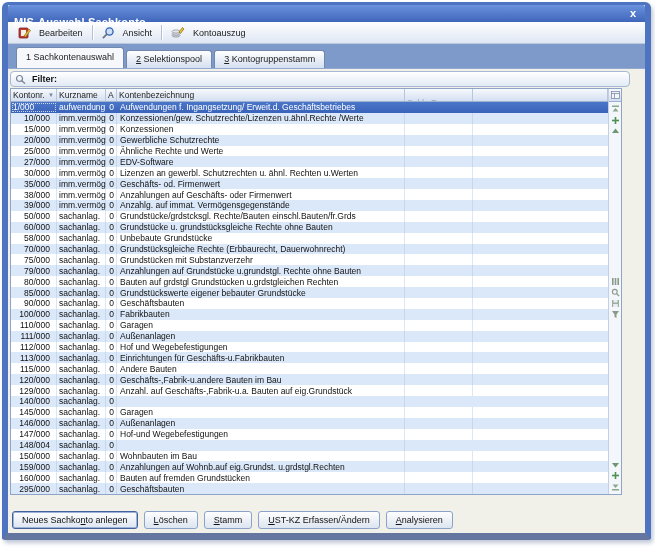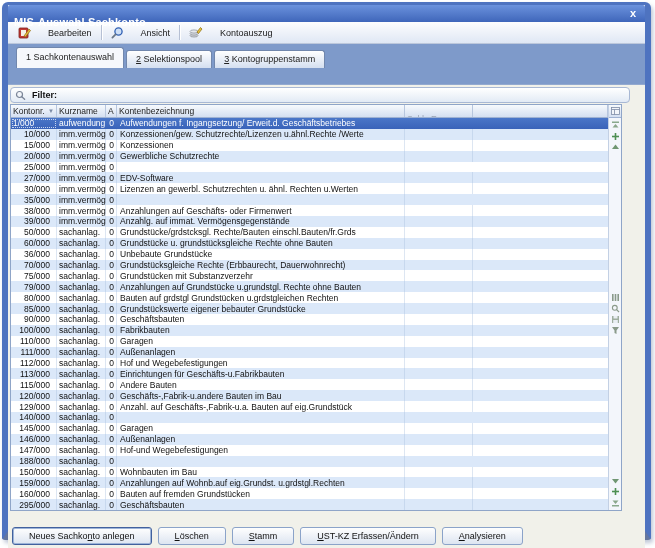--- a/index.html
+++ b/index.html
@@ -10,25 +10,25 @@
           border-radius:6px 6px 3px 3px;background:#f1f1ea;
           box-shadow:2px 3px 4px rgba(110,128,165,.45);}
   
   .titlebar{height:17px;background:linear-gradient(#6b92dd,#3f66ba);display:flex;align-items:center;
             border-radius:2px 2px 0 0;padding:0 6px;}
   .title{color:#fff;font-size:11px;font-weight:bold;letter-spacing:.2px;margin-top:16px;}
   .close{margin-left:auto;color:#fff;font-size:11px;font-weight:bold;line-height:11px;cursor:pointer;padding:0 3px;}
   
   .toolbar{height:21px;background:linear-gradient(#fdfdfe,#dfe7f4);border-bottom:1px solid #bcc7db;
            display:flex;align-items:center;padding:0 4px;}
-  .tbtn{display:flex;align-items:center;gap:17px;font-size:9px;color:#1a1a1a;padding:2px 6px;border-radius:2px;cursor:default;}
+  .tbtn{display:flex;align-items:center;gap:8px;font-size:9px;color:#1a1a1a;padding:2px 6px;border-radius:2px;cursor:default;}
   .tsep{width:1px;height:15px;background:#b6c0d4;margin:0 3px;box-shadow:1px 0 0 #fff;}
   .tbtn svg{display:block;}
   
-  .tabband{height:24px;background:#7e9aca;display:flex;align-items:flex-end;padding:0 0 16px 8px;}
+  .tabband{height:24px;background:#7e9aca;display:flex;align-items:flex-end;padding:0 0 0 8px;}
   .tab{font-size:9px;color:#222;padding:2px 9px 3px 9px;margin-right:2px;border:1px solid #7187ad;border-bottom:none;
        border-radius:3px 3px 0 0;background:linear-gradient(#ffffff,#d4dfF0);height:12px;line-height:12px;cursor:pointer;}
   .tab.active{background:#f6f8fc;height:15px;line-height:15px;}
   .tab .key{text-decoration:underline;}
   
   .panel{position:relative;height:464px;background:#f1f1ea;border-top:1px solid #93a9cf;}
   .filterbar{position:absolute;left:2px;top:2px;width:610px;height:14px;border:1px solid #a8b8d4;border-radius:4px;
              background:linear-gradient(#ffffff,#e2eaf5);display:flex;align-items:center;padding:0 4px;gap:6px;}
   .flabel{font-size:9px;font-weight:bold;color:#111;}
   
@@ -56,21 +56,21 @@
   
   .rail{width:12px;background:#f3f6fb;border-left:1px solid #c3d0e4;display:flex;flex-direction:column;align-items:center;}
   .railcorner{height:12px;display:flex;align-items:center;border-bottom:1px solid #9fb2d2;width:100%;justify-content:center;
               background:linear-gradient(#f7fafd,#d4dff1);}
   .railgrp{display:flex;flex-direction:column;align-items:center;gap:2px;padding:3px 0;}
   .spacer{flex:1;}
   .rico{display:block;cursor:pointer;}
   
   .btnrow{position:absolute;left:4px;top:442px;display:flex;gap:6px;}
   .abtn{font-size:9px;color:#111;background:linear-gradient(#fefefe,#dde5f1);border:1px solid #8ba3c9;border-radius:3px;
-        padding:3px 16px;white-space:nowrap;cursor:pointer;}
+        padding:3px 9px;white-space:nowrap;cursor:pointer;}
   .abtn.primary{border-color:#42619e;box-shadow:0 0 0 1px #9db4d8 inset;}
   .abtn .key{text-decoration:underline;}
 </style>
 </head>
 <body>
 
 <div class="stage">
   <div class="window">
 
     <div class="titlebar">
@@ -180,20 +180,21 @@
                 <div class="gc c-kn">imm.vermög</div>
                 <div class="gc c-a">0</div>
                 <div class="gc c-bz">Gewerbliche Schutzrechte</div>
                 <div class="gc c-sa"></div>
                 <div class="gc c-fill"></div>
               </div>
               <div class="grow">
                 <div class="gc c-nr">25/000</div>
                 <div class="gc c-kn">imm.vermög</div>
                 <div class="gc c-a">0</div>
+                <div class="gc c-bz">Ähnliche Rechte und Werte</div>
                 <div class="gc c-sa"></div>
                 <div class="gc c-fill"></div>
               </div>
               <div class="grow alt">
                 <div class="gc c-nr">27/000</div>
                 <div class="gc c-kn">imm.vermög</div>
                 <div class="gc c-a">0</div>
                 <div class="gc c-bz">EDV-Software</div>
                 <div class="gc c-sa"></div>
                 <div class="gc c-fill"></div>
@@ -203,20 +204,21 @@
                 <div class="gc c-kn">imm.vermög</div>
                 <div class="gc c-a">0</div>
                 <div class="gc c-bz">Lizenzen an gewerbl. Schutzrechten u. ähnl. Rechten u.Werten</div>
                 <div class="gc c-sa"></div>
                 <div class="gc c-fill"></div>
               </div>
               <div class="grow alt">
                 <div class="gc c-nr">35/000</div>
                 <div class="gc c-kn">imm.vermög</div>
                 <div class="gc c-a">0</div>
+                <div class="gc c-bz">Geschäfts- od. Firmenwert</div>
                 <div class="gc c-sa"></div>
                 <div class="gc c-fill"></div>
               </div>
               <div class="grow">
                 <div class="gc c-nr">38/000</div>
                 <div class="gc c-kn">imm.vermög</div>
                 <div class="gc c-a">0</div>
                 <div class="gc c-bz">Anzahlungen auf Geschäfts- oder Firmenwert</div>
                 <div class="gc c-sa"></div>
                 <div class="gc c-fill"></div>
@@ -239,21 +241,21 @@
               </div>
               <div class="grow alt">
                 <div class="gc c-nr">60/000</div>
                 <div class="gc c-kn">sachanlag.</div>
                 <div class="gc c-a">0</div>
                 <div class="gc c-bz">Grundstücke u. grundstücksgleiche Rechte ohne Bauten</div>
                 <div class="gc c-sa"></div>
                 <div class="gc c-fill"></div>
               </div>
               <div class="grow">
-                <div class="gc c-nr">36/000</div>
+                <div class="gc c-nr">58/000</div>
                 <div class="gc c-kn">sachanlag.</div>
                 <div class="gc c-a">0</div>
                 <div class="gc c-bz">Unbebaute Grundstücke</div>
                 <div class="gc c-sa"></div>
                 <div class="gc c-fill"></div>
               </div>
               <div class="grow alt">
                 <div class="gc c-nr">70/000</div>
                 <div class="gc c-kn">sachanlag.</div>
                 <div class="gc c-a">0</div>
@@ -390,21 +392,21 @@
               </div>
               <div class="grow">
                 <div class="gc c-nr">147/000</div>
                 <div class="gc c-kn">sachanlag.</div>
                 <div class="gc c-a">0</div>
                 <div class="gc c-bz">Hof-und Wegebefestigungen</div>
                 <div class="gc c-sa"></div>
                 <div class="gc c-fill"></div>
               </div>
               <div class="grow alt">
-                <div class="gc c-nr">188/000</div>
+                <div class="gc c-nr">148/004</div>
                 <div class="gc c-kn">sachanlag.</div>
                 <div class="gc c-a">0</div>
                 <div class="gc c-sa"></div>
                 <div class="gc c-fill"></div>
               </div>
               <div class="grow">
                 <div class="gc c-nr">150/000</div>
                 <div class="gc c-kn">sachanlag.</div>
                 <div class="gc c-a">0</div>
                 <div class="gc c-bz">Wohnbauten im Bau</div>

